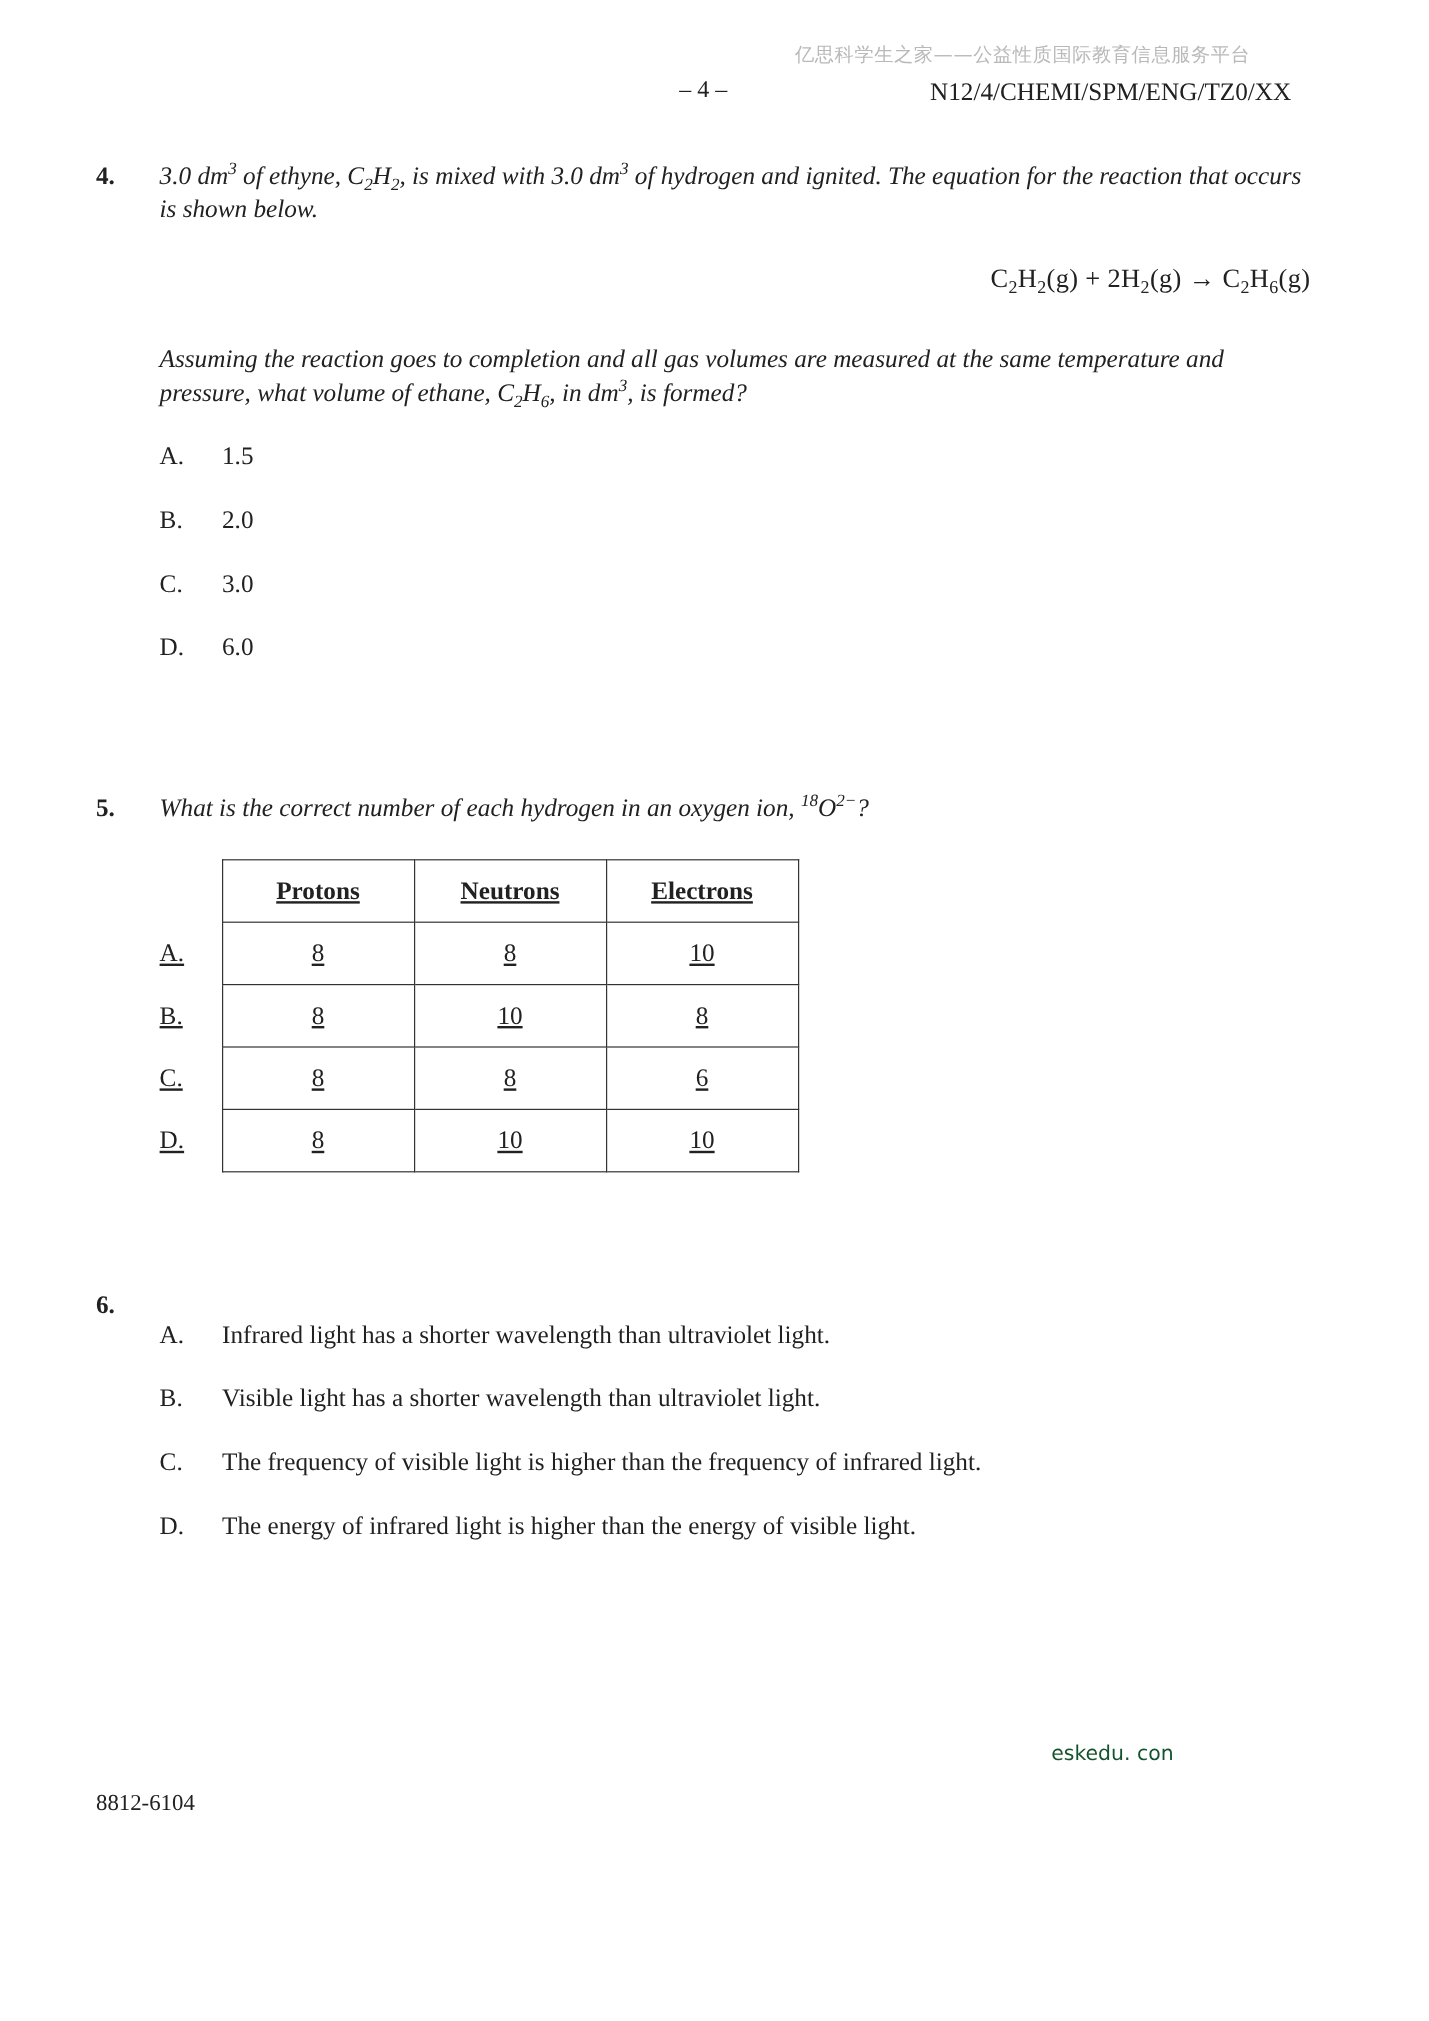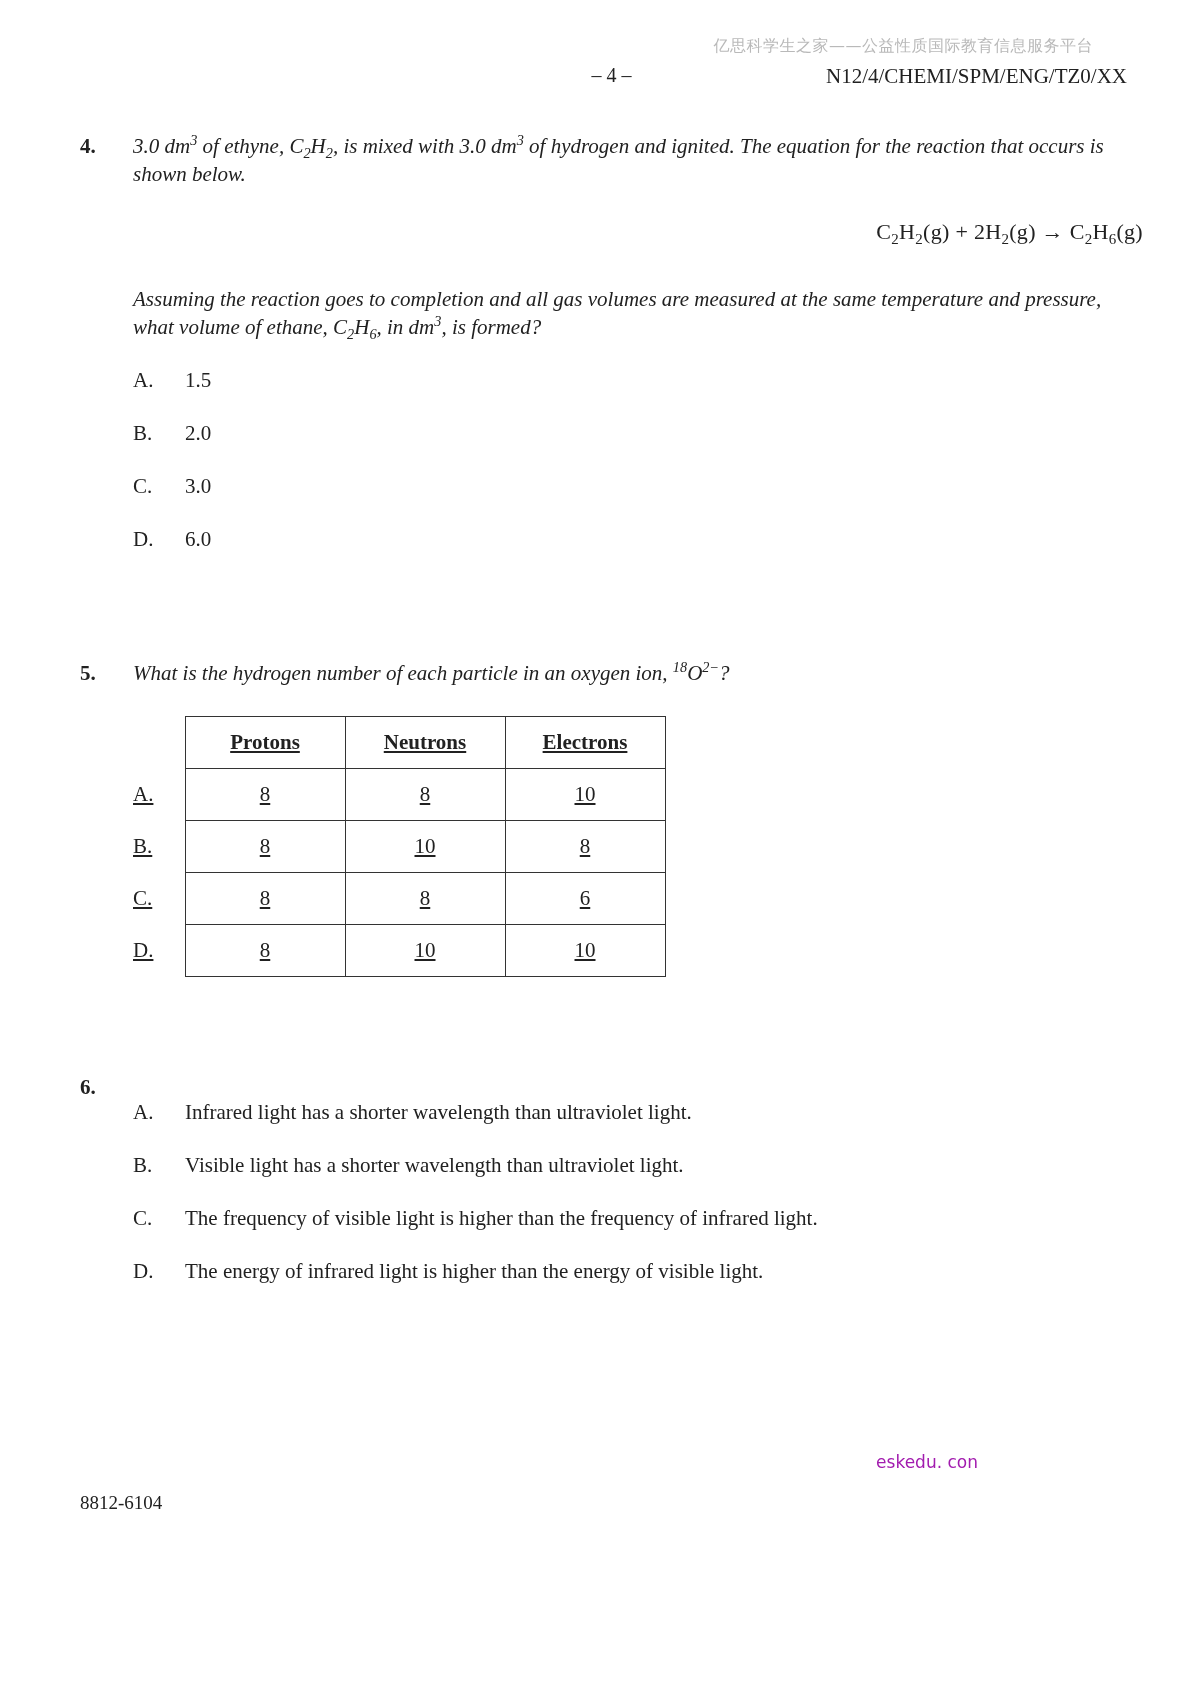--- a/index.html
+++ b/index.html
@@ -8,21 +8,21 @@
     position: relative;
     width: 1191px;
     height: 1684px;
     margin: 0 auto;
     background: #ffffff;
     font-family: "Liberation Serif", "DejaVu Serif", serif;
     font-size: 21px;
     color: #212121;
     overflow: hidden;
   }
-  .content { padding: 36px 48px 0 80px; }
+  .content { padding: 36px 99px 0 80px; }
 
   
   .wm-top {
     text-align: right;
     padding-right: 50px;
     font-family: "DejaVu Sans", "Liberation Sans", sans-serif;
     font-size: 16px;
     color: #b9b9b9;
     letter-spacing: 0.5px;
     height: 24px;
@@ -90,21 +90,21 @@
     top: 1462px;
     font-size: 19px;
     margin-top: 30px;
   }
   .wm-bottom {
     position: absolute;
     right: 213px;
     top: 1452px;
     font-family: "DejaVu Sans", "Liberation Sans", sans-serif;
     font-size: 17px;
-    color: #a21caf;
+    color: #14532d;
   }
 </style>
 </head>
 <body>
 
 <div class="page">
   <div class="content">
 
     <div class="wm-top">亿思科学生之家——公益性质国际教育信息服务平台</div>
     <div class="header-line">
@@ -135,21 +135,21 @@
             <span class="opt-label">D.</span>
             <span class="opt-text">6.0</span>
           </div>
         </div>
       </div>
     </section>
 
     <section class="question q5">
       <span class="q-num">5.</span>
       <div class="q-body">
-        <p class="q-text"><span>What is the hydrogen number of each particle in an oxygen ion, </span><sup>18</sup><span>O</span><sup>2−</sup><span>?</span></p>
+        <p class="q-text"><span>What is the correct number of each hydrogen in an oxygen ion, </span><sup>18</sup><span>O</span><sup>2−</sup><span>?</span></p>
         <table class="particle-table">
           <tbody>
               <tr>
             <td class="rowlabel"></td>
             <th>Protons</th>
             <th>Neutrons</th>
             <th>Electrons</th>
           </tr>
           <tr>
             <td class="rowlabel">A.</td>

